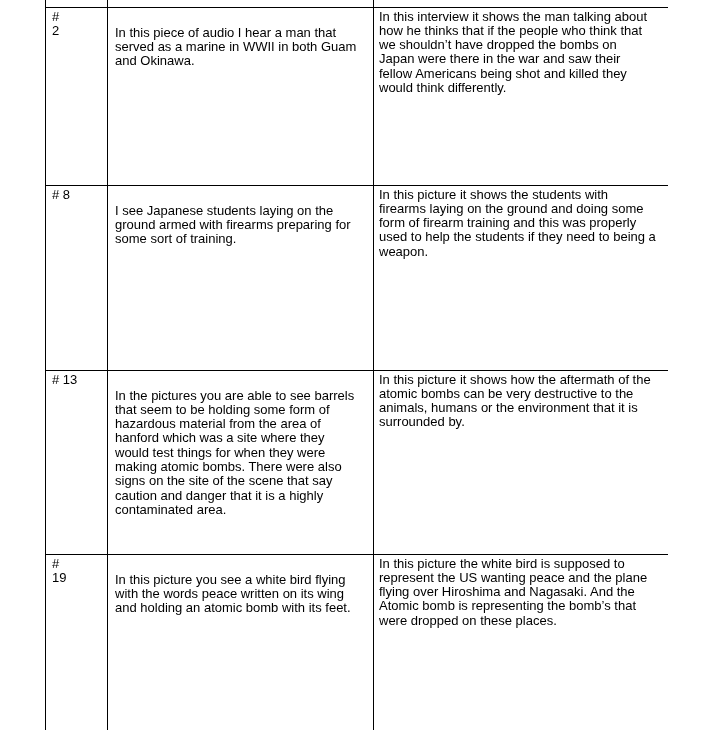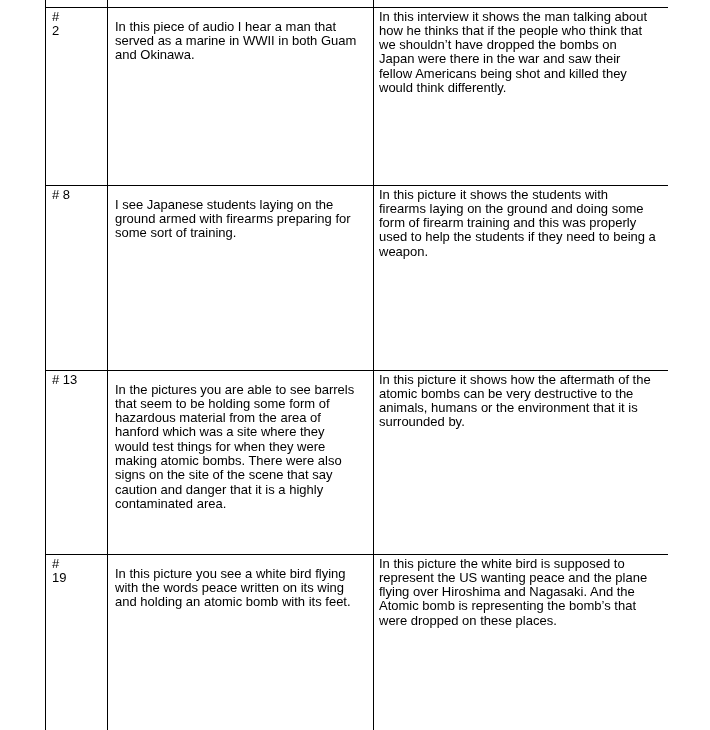--- a/index.html
+++ b/index.html
@@ -35,21 +35,21 @@
     border: 1px solid #000000;
     vertical-align: top;
     box-sizing: border-box;
     font-size: 13px;
     line-height: 14.3px;
     color: #000000;
     white-space: pre-line;
     overflow: hidden;
   }
   td.num  { padding: 2px 4px 0 6px; }
-  td.obs  { padding: 12px 6px 0 7px; }
+  td.obs  { padding: 18px 6px 0 7px; }
   td.intp { padding: 2px 8px 0 5px; }
   tr.partial td {
     height: 7px;
     padding: 0;
     border-top: none;
   }
   tr.row-1 td { height: 178px; }
   tr.row-2 td { height: 185px; }
   tr.row-3 td { height: 184px; }
   tr.row-4 td { height: 230px; border-bottom: none; }

